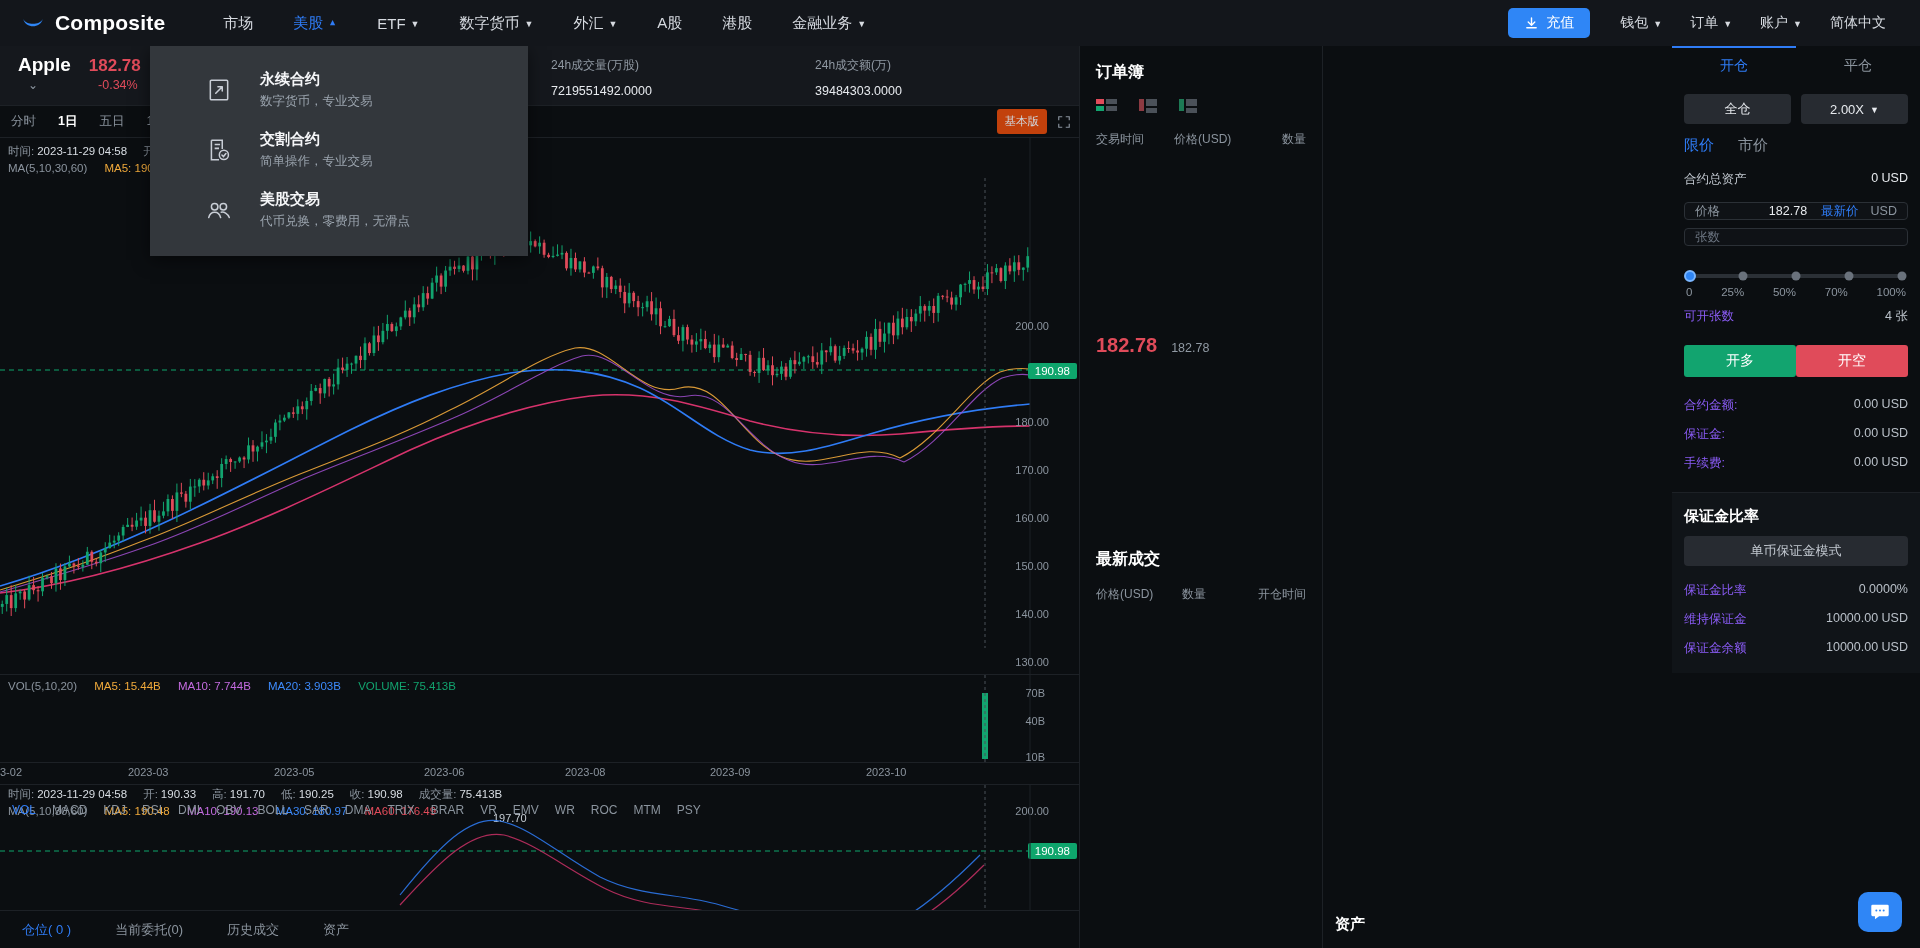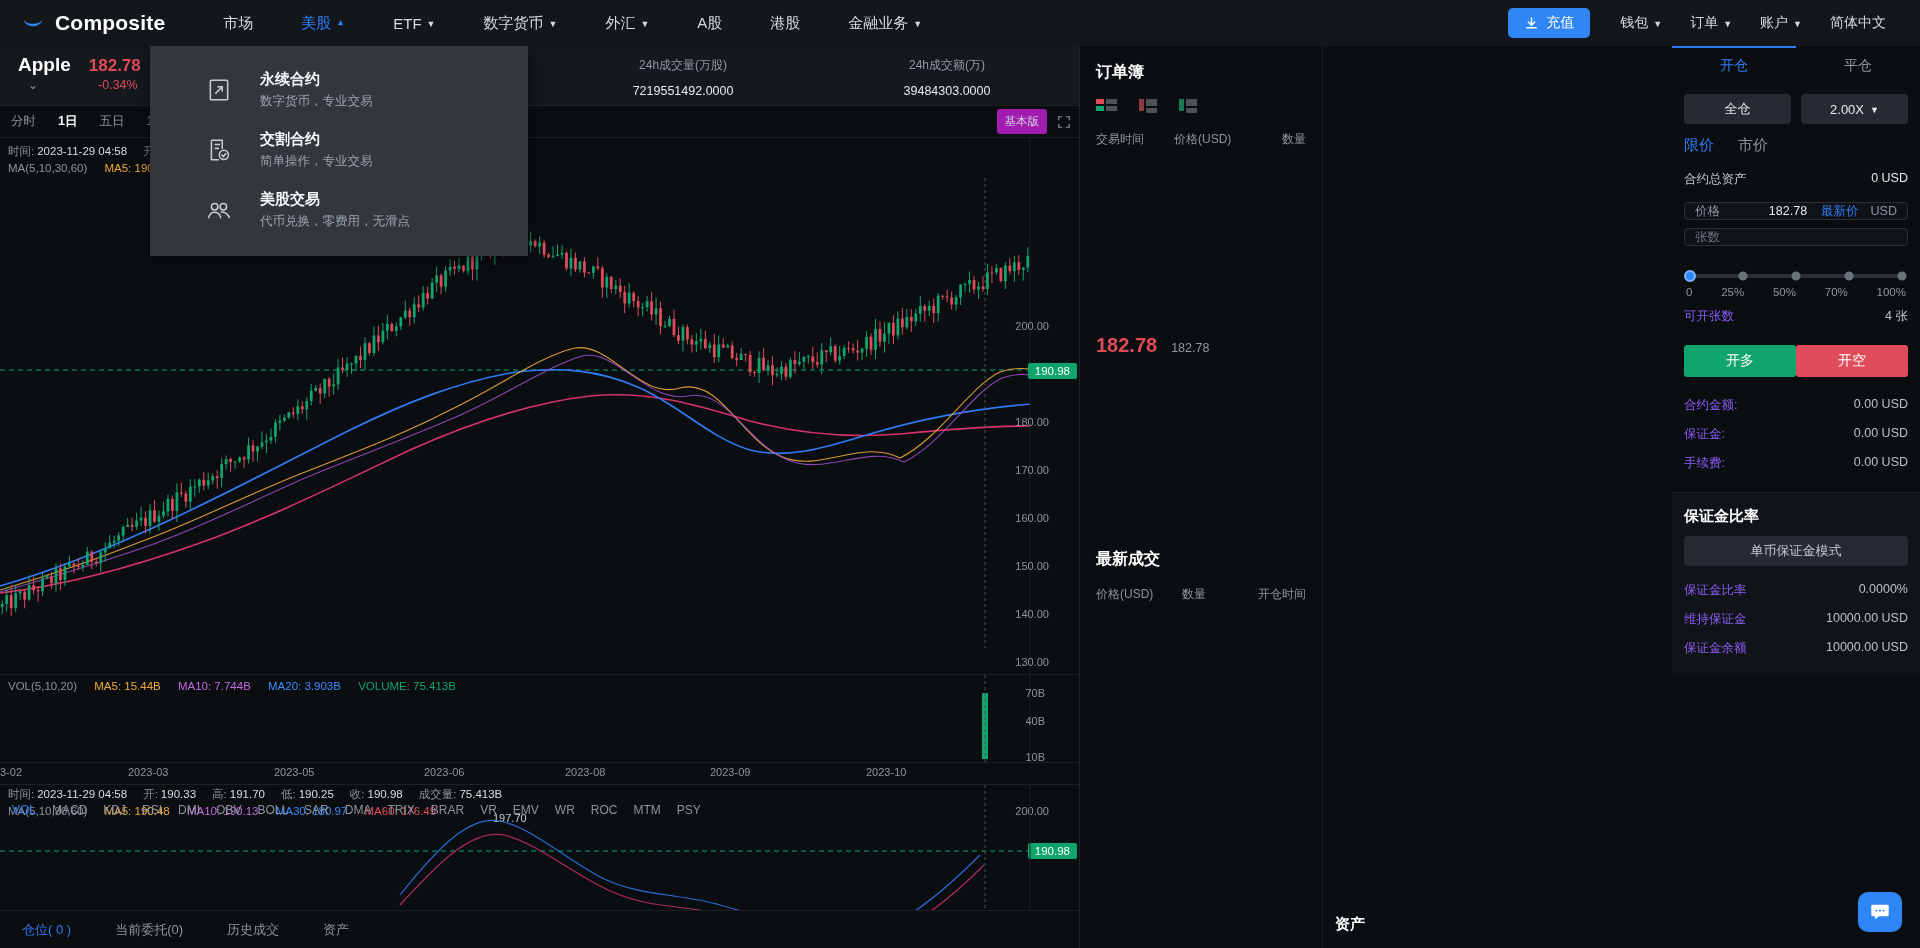--- a/index.html
+++ b/index.html
@@ -14,21 +14,21 @@
 
   
   .navbar {
     height: 46px; background: #13161b;
     display: flex; align-items: center;
     padding: 0 14px; position: relative; z-index: 60;
   }
   .brand { display: flex; align-items: center; gap: 9px; margin-right: 40px; padding-left: 6px;}
   .brand-logo { width: 26px; height: 26px; display:block; }
   .brand-name { font-size: 21px; font-weight: bold; letter-spacing: .2px; color:#ffffff;}
-  .nav-items { display: flex; align-items: flex-start; gap: 12px; }
+  .nav-items { display: flex; align-items: flex-start; gap: 4px; }
   .nav-item {
     font-size: 15px; color: #d6dae0; padding: 0 18px; height: 46px;
     display: flex; align-items: center; gap: 5px; cursor: pointer;
     white-space: nowrap;
   }
   .nav-item.active { color: #2f7cf6; }
   .caret { font-size: 9px; line-height: 1; position: relative; top: 1px;}
   .caret.up { transform: rotate(180deg); top: -1px;}
   .nav-right { margin-left: auto; display: flex; align-items: center; gap: 0; padding-right: 6px;}
   .deposit-btn {
@@ -63,35 +63,35 @@
     background: #15181d; border-bottom: 1px solid #1d2126;
   }
   .tk-name-box { width: 160px; padding: 8px 0 0 18px; }
   .tk-row1 { display:flex; align-items: baseline; gap: 18px;}
   .tk-name { font-size: 19px; font-weight: bold; color: #fff;}
   .tk-price { font-size: 17px; font-weight: bold; color: #e04b5a;}
   .tk-row2 { display:flex; align-items:center; gap: 22px; margin-top: 2px;}
   .tk-chev { font-size: 12px; color: #8b949e; margin-left: 10px;}
   .tk-chg { font-size: 12.5px; color: #e04b5a; margin-left: 38px;}
   .tk-stats { flex: 1; display:flex; align-items:center; }
-  .tk-stat { flex: 1; text-align:center; padding-top: 4px;}
+  .tk-stat { flex: 1; text-align:left; padding-top: 4px;}
   .tk-stat.wide { flex: 1.35; }
   .tk-stat-lbl { font-size: 12px; color: #9099a3; margin-bottom: 10px;}
   .tk-stat-val { font-size: 12.5px; color: #e7eaee;}
 
   
   .tf-bar {
     height: 32px; display: flex; align-items: center; gap: 0;
     border-bottom: 1px solid #1d2126; padding-left: 0px; background:#0b0e11;
     position: relative;
   }
   .tf { font-size: 12.5px; color: #8b949e; padding: 0 11px; cursor: pointer; white-space:nowrap;}
   .tf.active { color: #ffffff; font-weight: bold; }
   .tf-right { margin-left: auto; display:flex; align-items:center; gap:10px; padding-right: 8px;}
-  .tf-chip { font-size: 11.5px; background:#a21caf; color:#cfd5dc; padding: 5px 8px; border-radius: 3px; cursor:pointer;}
+  .tf-chip { font-size: 11.5px; background:#c2410c; color:#cfd5dc; padding: 5px 8px; border-radius: 3px; cursor:pointer;}
   .tf-ico { width:14px;height:14px;color:#8b949e;}
 
   
   .chart-area { position: relative; height: 536px; background:#0b0e11;}
   .info-line { position:absolute; left: 8px; font-size: 11.5px; white-space: nowrap; }
   .info-line .k { color:#8b949e; margin-right: 3px;}
   .info-line .v { color:#d8dde3; margin-right: 16px;}
   .ma-line span { margin-right: 14px; font-size: 11.5px;}
 
   .chart-svg { position:absolute; left:0; top:0; }

